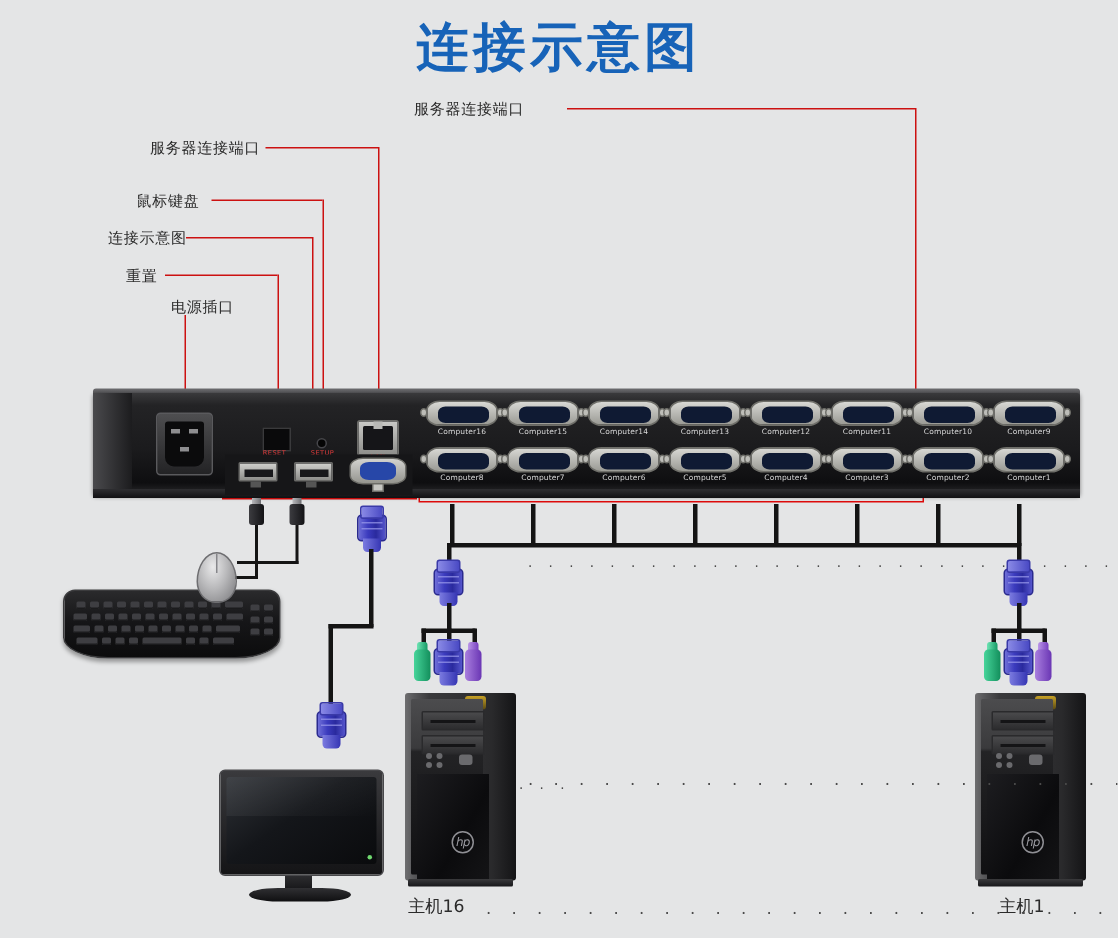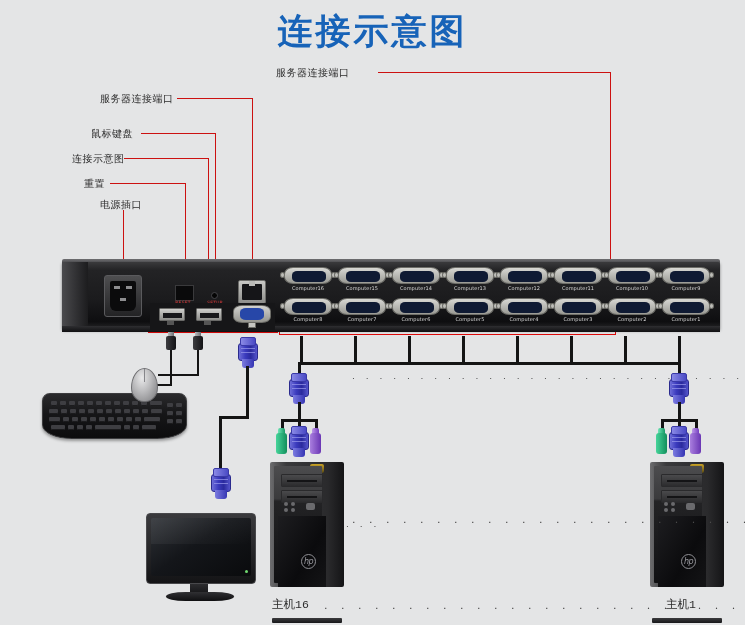--- a/index.html
+++ b/index.html
@@ -214,21 +214,21 @@
     left: 166px; top: 592px; width: 68px; height: 9px;
     background: linear-gradient(180deg,#303033,#0f0f11);
     border-radius: 40%/70%;
   }
   #mon-led {
     left: 245px; top: 570px; width: 3px; height: 3px;
     background: #6fd86f; border-radius:50%;
   }
 
   
-  .tower { width: 74px; height: 157px; }
+  .tower { width: 74px; height: 125px; }
   .tower-body {
     position:absolute; left:0; top:0; width: 74px; height: 125px;
     background: linear-gradient(90deg,#6e6e70 0%,#58585a 8%,#3a3a3c 22%,#2a2a2c 78%,#141416 100%);
     border-radius: 2px;
   }
   .tower-front {
     position:absolute; left: 4px; top: 4px; width: 48px; height: 117px;
     background: linear-gradient(180deg,#4c4c4e 0%,#3a3a3c 28%,#232325 30%,#101012 100%);
     border-radius: 1px;
   }
@@ -317,21 +317,21 @@
   }
 
   
   .dots {
     font-size: 11px; color: #4a4a4a; letter-spacing: 5px;
     white-space: nowrap;
   }
   .dots-sm {
     font-size: 9px; color: #4a4a4a; letter-spacing: 4px; white-space: nowrap;
   }
-  .host-label { font-size: 11.5px; color: #2b2b2b; white-space: nowrap; font-family: Liberation Mono, monospace; }
+  .host-label { font-size: 11.5px; color: #2b2b2b; white-space: nowrap; }
 </style>
 </head>
 <body>
 
 <div id="stage">
 
   <div class="abs" id="title">连接示意图</div>
 
   <div class="abs rh" style="left:378px; top:72px; width:232px;"></div>
   <div class="abs rv" style="left:610px; top:72px; height:190px;"></div>
@@ -356,21 +356,21 @@
   <div class="abs rbox" style="left:204px; top:286px; width:28px; height:17px;"></div>
   <div class="abs rbox" style="left:235px; top:277px; width:34px; height:26px;"></div>
 
   <div class="abs rbox" style="left:279px; top:261px; width:337px; height:74px;"></div>
 
   <div class="abs callout" style="left:276px; top:66px;">服务器连接端口</div>
   <div class="abs callout" style="left:100px; top:92px;">服务器连接端口</div>
   <div class="abs callout" style="left:91px;  top:127px;">鼠标键盘</div>
   <div class="abs callout" style="left:72px;  top:152px;">连接示意图</div>
   <div class="abs callout" style="left:84px;  top:177px;">重置</div>
-  <div class="abs callout" style="left:100px;  top:198px;">电源插口</div>
+  <div class="abs callout" style="left:114px;  top:198px;">电源插口</div>
 
   <div class="abs" id="kvm-top"></div>
   <div class="abs" id="kvm"></div>
   <div class="abs" id="kvm-ear"></div>
   <div class="abs" id="kvm-lip"></div>
 
   <div class="abs" id="pwr"></div>
   <div class="abs" id="pwr-in">
     <div class="pwr-pin" style="left:4px;  top:5px;  width:6px; height:3px;"></div>
     <div class="pwr-pin" style="left:16px; top:5px;  width:6px; height:3px;"></div>

